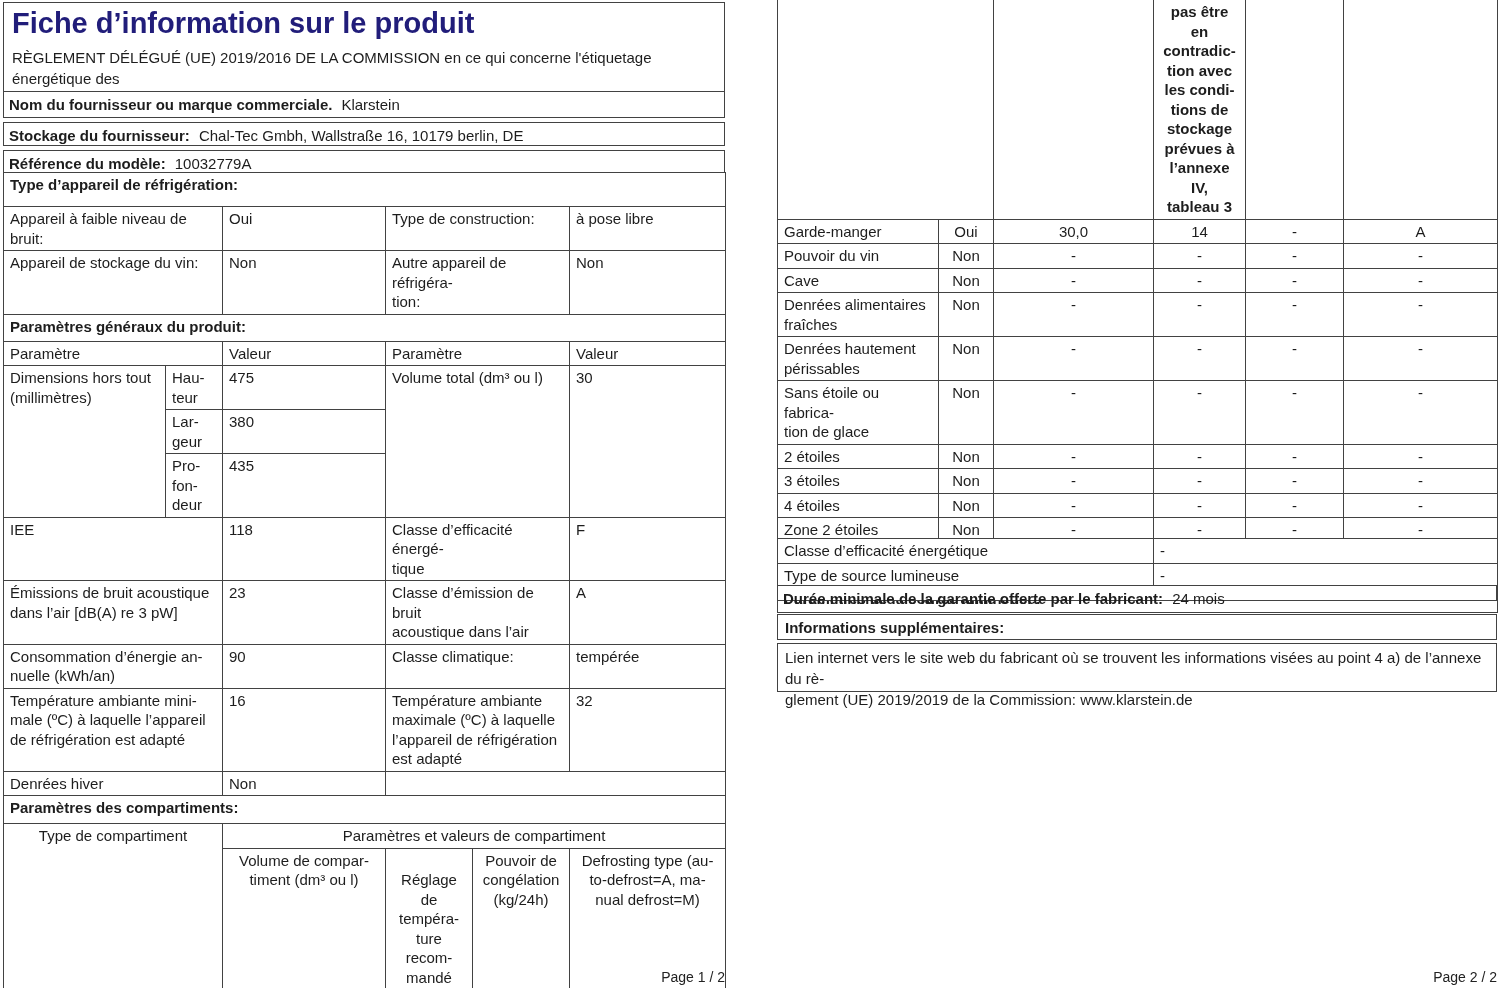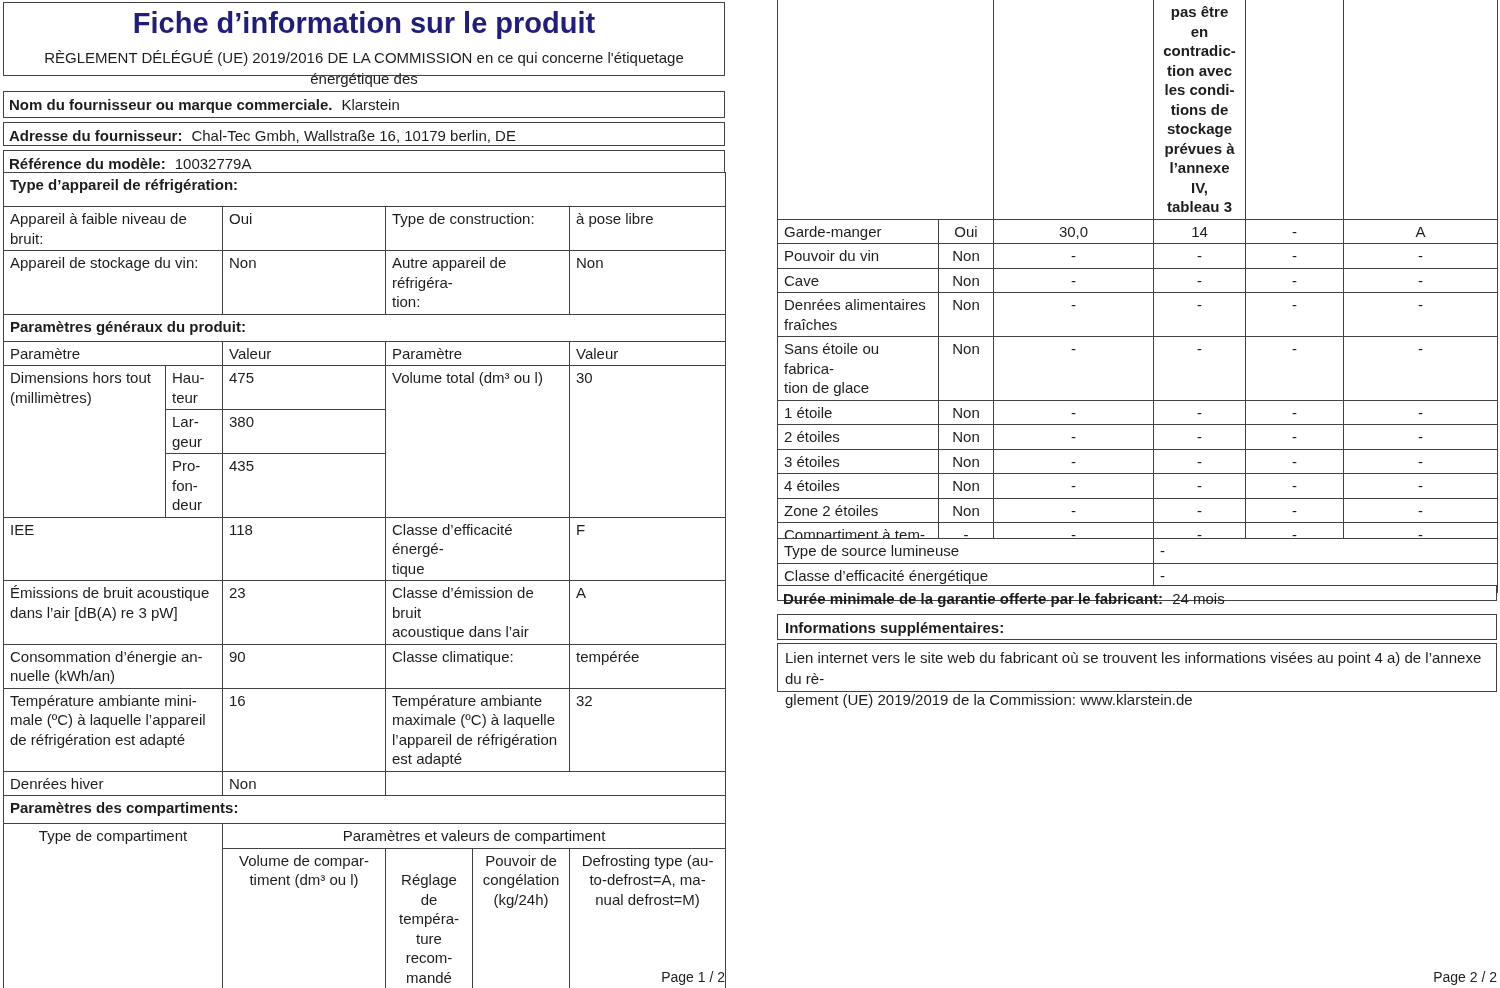--- a/index.html
+++ b/index.html
@@ -22,31 +22,31 @@
   .kv .val{margin-left:9px;font-weight:normal;}
   .secbox{padding:3px 7px;font-size:15px;line-height:19px;font-weight:bold;}
   .plain{position:absolute;box-sizing:border-box;font-size:15px;line-height:21px;}
   .footer{position:absolute;font-size:14px;line-height:12px;color:#222;}
 </style>
 </head>
 <body>
 
 <div class="page">
 
-  <div class="box title-box" style="left:3px;top:2px;width:722px;height:74px;text-align:center;">
+  <div class="box title-box" style="left:3px;top:2px;width:722px;height:90px;">
     <div class="doc-title">Fiche d’information sur le produit</div>
     <div class="reg-text">RÈGLEMENT DÉLÉGUÉ (UE) 2019/2016 DE LA COMMISSION en ce qui concerne l'étiquetage énergétique des
 dispositifs d’affichage électronique</div>
   </div>
 
   <div class="box kv" style="left:3px;top:91px;width:722px;height:27px;">
     <span class="lbl">Nom du fournisseur ou marque commerciale.</span><span class="val">Klarstein</span>
   </div>
   <div class="box kv" style="left:3px;top:122px;width:722px;height:24px;">
-    <span class="lbl">Adresse du fournisseur:</span><span class="val">Chal-Tec Gmbh, Wallstraße 16, 10179 berlin, DE</span>
+    <span class="lbl">Stockage du fournisseur:</span><span class="val">Chal-Tec Gmbh, Wallstraße 16, 10179 berlin, DE</span>
   </div>
   <div class="box kv" style="left:3px;top:150px;width:722px;height:37px;">
     <span class="lbl">Référence du modèle:</span><span class="val">10032779A</span>
   </div>
 
   <table class="sheet" style="left:3px;top:172px;width:722px;">
     <colgroup>
       <col style="width:162px">
         <col style="width:57px">
         <col style="width:163px">
@@ -226,31 +226,32 @@
     </tr>
     <tr style="height:40px">
       <td>Denrées alimentaires
 fraîches</td>
       <td class="ctr">Non</td>
       <td class="ctr">-</td>
       <td class="ctr">-</td>
       <td class="ctr">-</td>
       <td class="ctr">-</td>
     </tr>
+    <tr style="height:40px">
+      <td>Denrées hautement
+périssables</td>
+      <td class="ctr">Non</td>
+      <td class="ctr">-</td>
+      <td class="ctr">-</td>
+      <td class="ctr">-</td>
+      <td class="ctr">-</td>
+    </tr>
     <tr style="height:41px">
       <td>Sans étoile ou fabrica-
 tion de glace</td>
-      <td class="ctr">Non</td>
-      <td class="ctr">-</td>
-      <td class="ctr">-</td>
-      <td class="ctr">-</td>
-      <td class="ctr">-</td>
-    </tr>
-    <tr style="height:22px">
-      <td>1 étoile</td>
       <td class="ctr">Non</td>
       <td class="ctr">-</td>
       <td class="ctr">-</td>
       <td class="ctr">-</td>
       <td class="ctr">-</td>
     </tr>
     <tr style="height:22px">
       <td>2 étoiles</td>
       <td class="ctr">Non</td>
       <td class="ctr">-</td>
@@ -296,28 +297,28 @@
     </tr>
   </tbody>
     </table>
 
   <table class="sheet" style="left:777px;top:538px;width:720px;">
     <colgroup>
         <col style="width:376px">
         <col style="width:344px">
       </colgroup>
     <tbody>
-        <tr style="height:21px">
+        <tr style="height:22px">
+      <td>Classe d’efficacité énergétique</td>
+      <td>-</td>
+    </tr>
+    <tr style="height:21px">
       <td>Type de source lumineuse</td>
       <td>-</td>
     </tr>
-    <tr style="height:22px">
-      <td>Classe d’efficacité énergétique</td>
-      <td>-</td>
-    </tr>
   </tbody>
     </table>
 
   <div class="box kv" style="left:777px;top:585px;width:720px;height:16px;">
     <span class="lbl">Durée minimale de la garantie offerte par le fabricant:</span><span class="val">24 mois</span>
   </div>
 
   <div class="box secbox" style="left:777px;top:614px;width:720px;height:26px;">Informations supplémentaires:</div>
 
   <div class="box plain" style="left:777px;top:643px;width:720px;height:49px;padding:3px 7px;white-space:pre-line;">Lien internet vers le site web du fabricant où se trouvent les informations visées au point 4 a) de l’annexe du rè-

